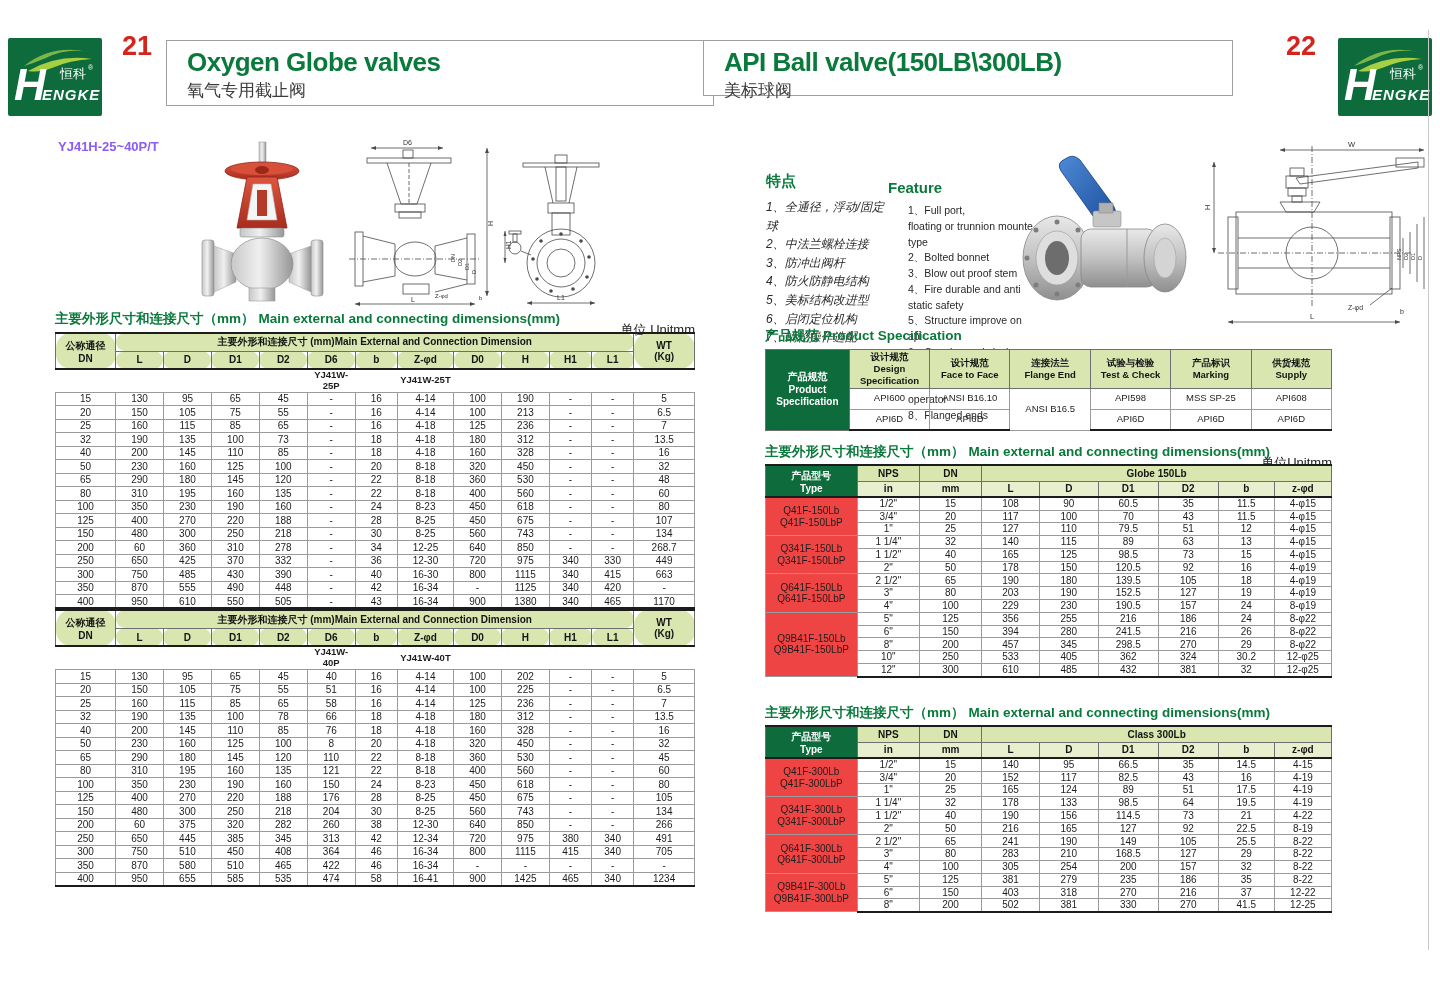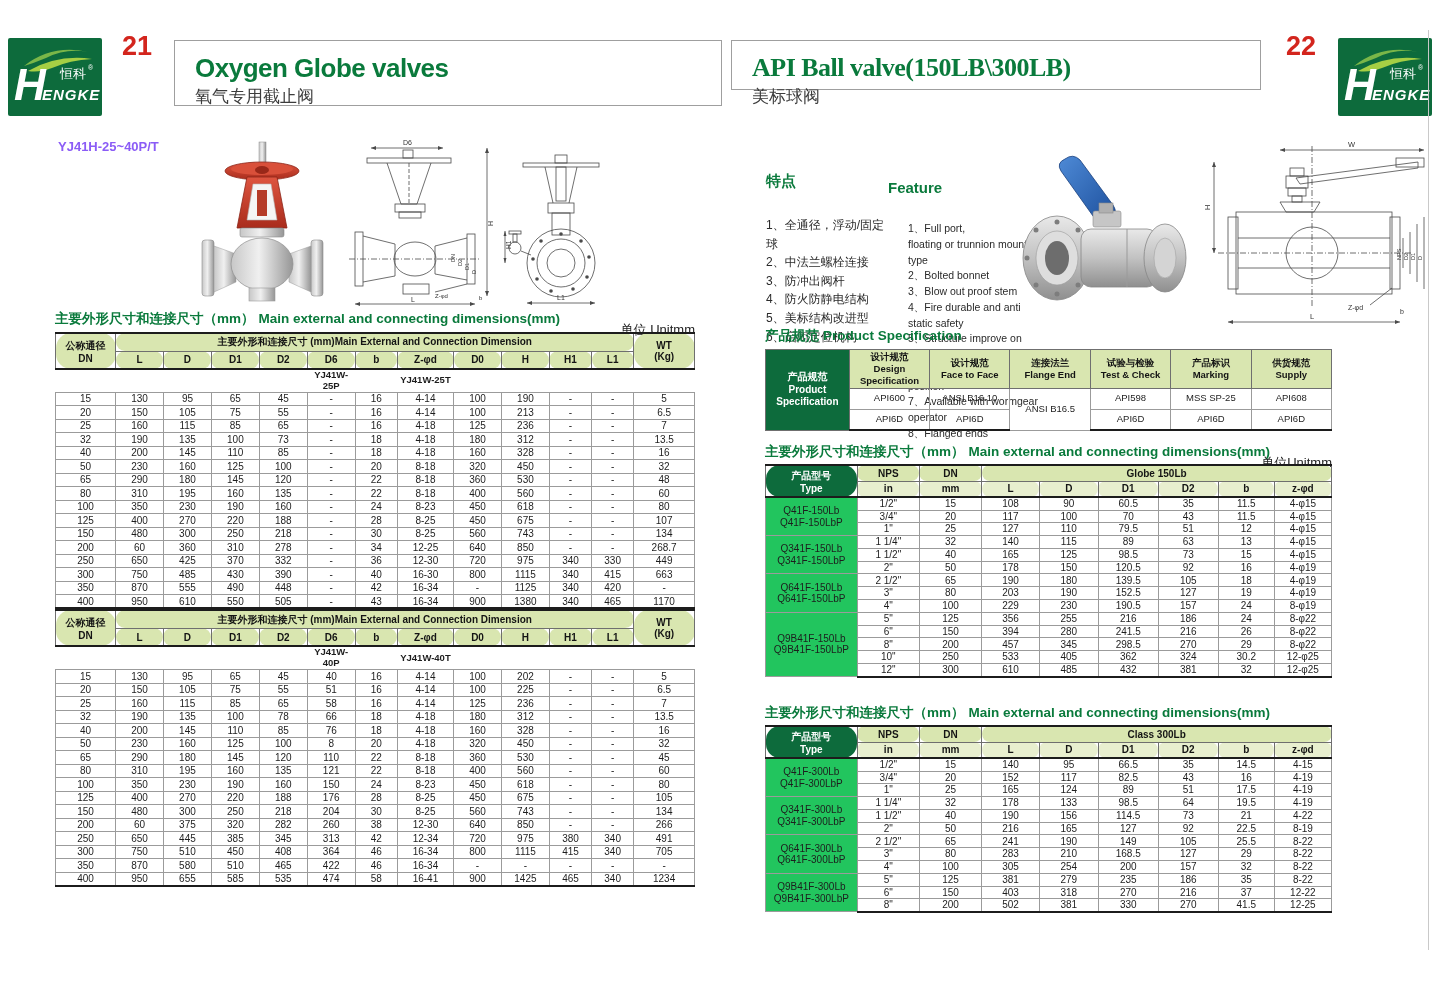--- a/index.html
+++ b/index.html
@@ -4,21 +4,21 @@
 <style>
   * { margin:0; padding:0; box-sizing:border-box; }
   html,body { width:1440px; height:984px; background:#ffffff;
     font-family:"Liberation Sans", sans-serif; position:relative; overflow:hidden; }
   .abs { position:absolute; }
   .pre { white-space:pre-line; }
 
   
   .logo-block { width:94px; height:78px; background:#0d6b3c; border-radius:2px; }
   .page-num { font-size:27px; font-weight:bold; color:#d3251d; line-height:1; }
-  .title-box { border:1px solid #9f9f9f; background:#fff; padding:13px 0 0 20px;margin-left:8px; }
+  .title-box { border:1px solid #9f9f9f; background:#fff; padding:7px 0 0 20px; }
   .title-en { font-size:26px; font-weight:bold; color:#0a7a3c; letter-spacing:-0.5px; line-height:1.1; }
   .title-zh { font-size:17px; color:#3c3c3c; margin-top:2px; }
 
   .model-label { font-size:13px; font-weight:bold; color:#8b5cf6; }
 
   .sec-title { font-size:13.5px; font-weight:bold; color:#0a7a3c; }
   .sec-title .zh { margin-right:4px; }
   .unit-label { font-size:13px; color:#222; font-weight:normal; }
 
   
@@ -26,31 +26,31 @@
   .dtable th { background:#d9e6b0; font-weight:bold; font-size:10px;
     border:1px solid #6f6f6f; color:#141414; padding:1px 0; text-align:center; }
   .dtable td { font-size:10px; border:1px solid #9b9b9b; text-align:center;
     color:#1d1d1d; padding:0; height:13.5px; line-height:1.15; }
   .dtable thead { border-top:2px solid #1c1c1c; border-bottom:2px solid #1c1c1c; }
   .dtable tbody tr:last-child td { border-bottom:2px solid #1c1c1c; }
   .left-dims th { height:18px;border-radius:15px; }
   .variant-row td { border-left:none; border-right:none; background:#fff;
     font-weight:bold; font-size:9.5px; height:16px; }
   .dk { background:#0d6b3c !important; color:#ffffff !important; }
-  .class-table th { height:16px;border-radius:14px; }
+  .class-table th { height:16px; }
   .class-table td { height:12.8px; }
   .class-table tr.sub th { background:#e8efcf; }
-  .type-cell { background:#22c55e; font-size:9px; white-space:pre-line; line-height:1.5; }
+  .type-cell { background:#ef4444; font-size:9px; white-space:pre-line; line-height:1.5; }
   .spec-table th { height:38px; font-size:9.5px; line-height:1.25; }
   .spec-table td { height:21px; font-size:9.5px; }
   .spec-table .dk { font-size:10px; }
 
   
-  .feat-title { font-size:15px; font-weight:bold; color:#0a7a3c; margin-bottom:25px; }
-  .feat-item-zh { font-size:12px; color:#2a2a2a; line-height:1.55; white-space:pre-line; }
+  .feat-title { font-size:15px; font-weight:bold; color:#0a7a3c; margin-bottom:7px; }
+  .feat-item-zh { font-size:12px; color:#2a2a2a; line-height:1.55; white-space:pre-line;font-style:italic; }
   .feat-item-en { font-size:10.5px; color:#2a2a2a; line-height:1.5; white-space:pre-line;margin-left:20px; }
 
   .edge-line { width:1px; background:#c9c9c9; }
 
   svg text { font-family:"Liberation Sans", sans-serif; }
 </style>
 </head>
 <body>
 
 <div class="abs logo-block" style="left:8px; top:38px;">
@@ -757,21 +757,21 @@
           <td>900</td>
           <td>1425</td>
           <td>465</td>
           <td>340</td>
           <td>1234</td>
         </tr>
       </tbody>
   </table>
 </div>
 
-<div class="abs title-box" style="left:723px; top:40px; width:530px; height:50px;font-family:Liberation Serif, serif;">
+<div class="abs title-box" style="left:703px; top:40px; width:530px; height:56px;">
   <div class="title-en">API Ball valve(150LB\300LB)</div>
   <div class="title-zh">美标球阀</div>
 </div>
 
 <div class="abs page-num" style="left:1286px; top:33px;">22</div>
 
 <div class="abs logo-block" style="left:1338px; top:38px;">
   <svg width="94" height="78" viewBox="0 0 94 78">
     <path d="M16,28 Q44,6 80,14 Q58,10 38,20 Q26,25 16,28 Z" fill="#7ab648"></path>
     <path d="M20,33 Q50,16 84,21 Q62,22 44,30 Q31,35 20,33 Z" fill="#a6cf44"></path>

